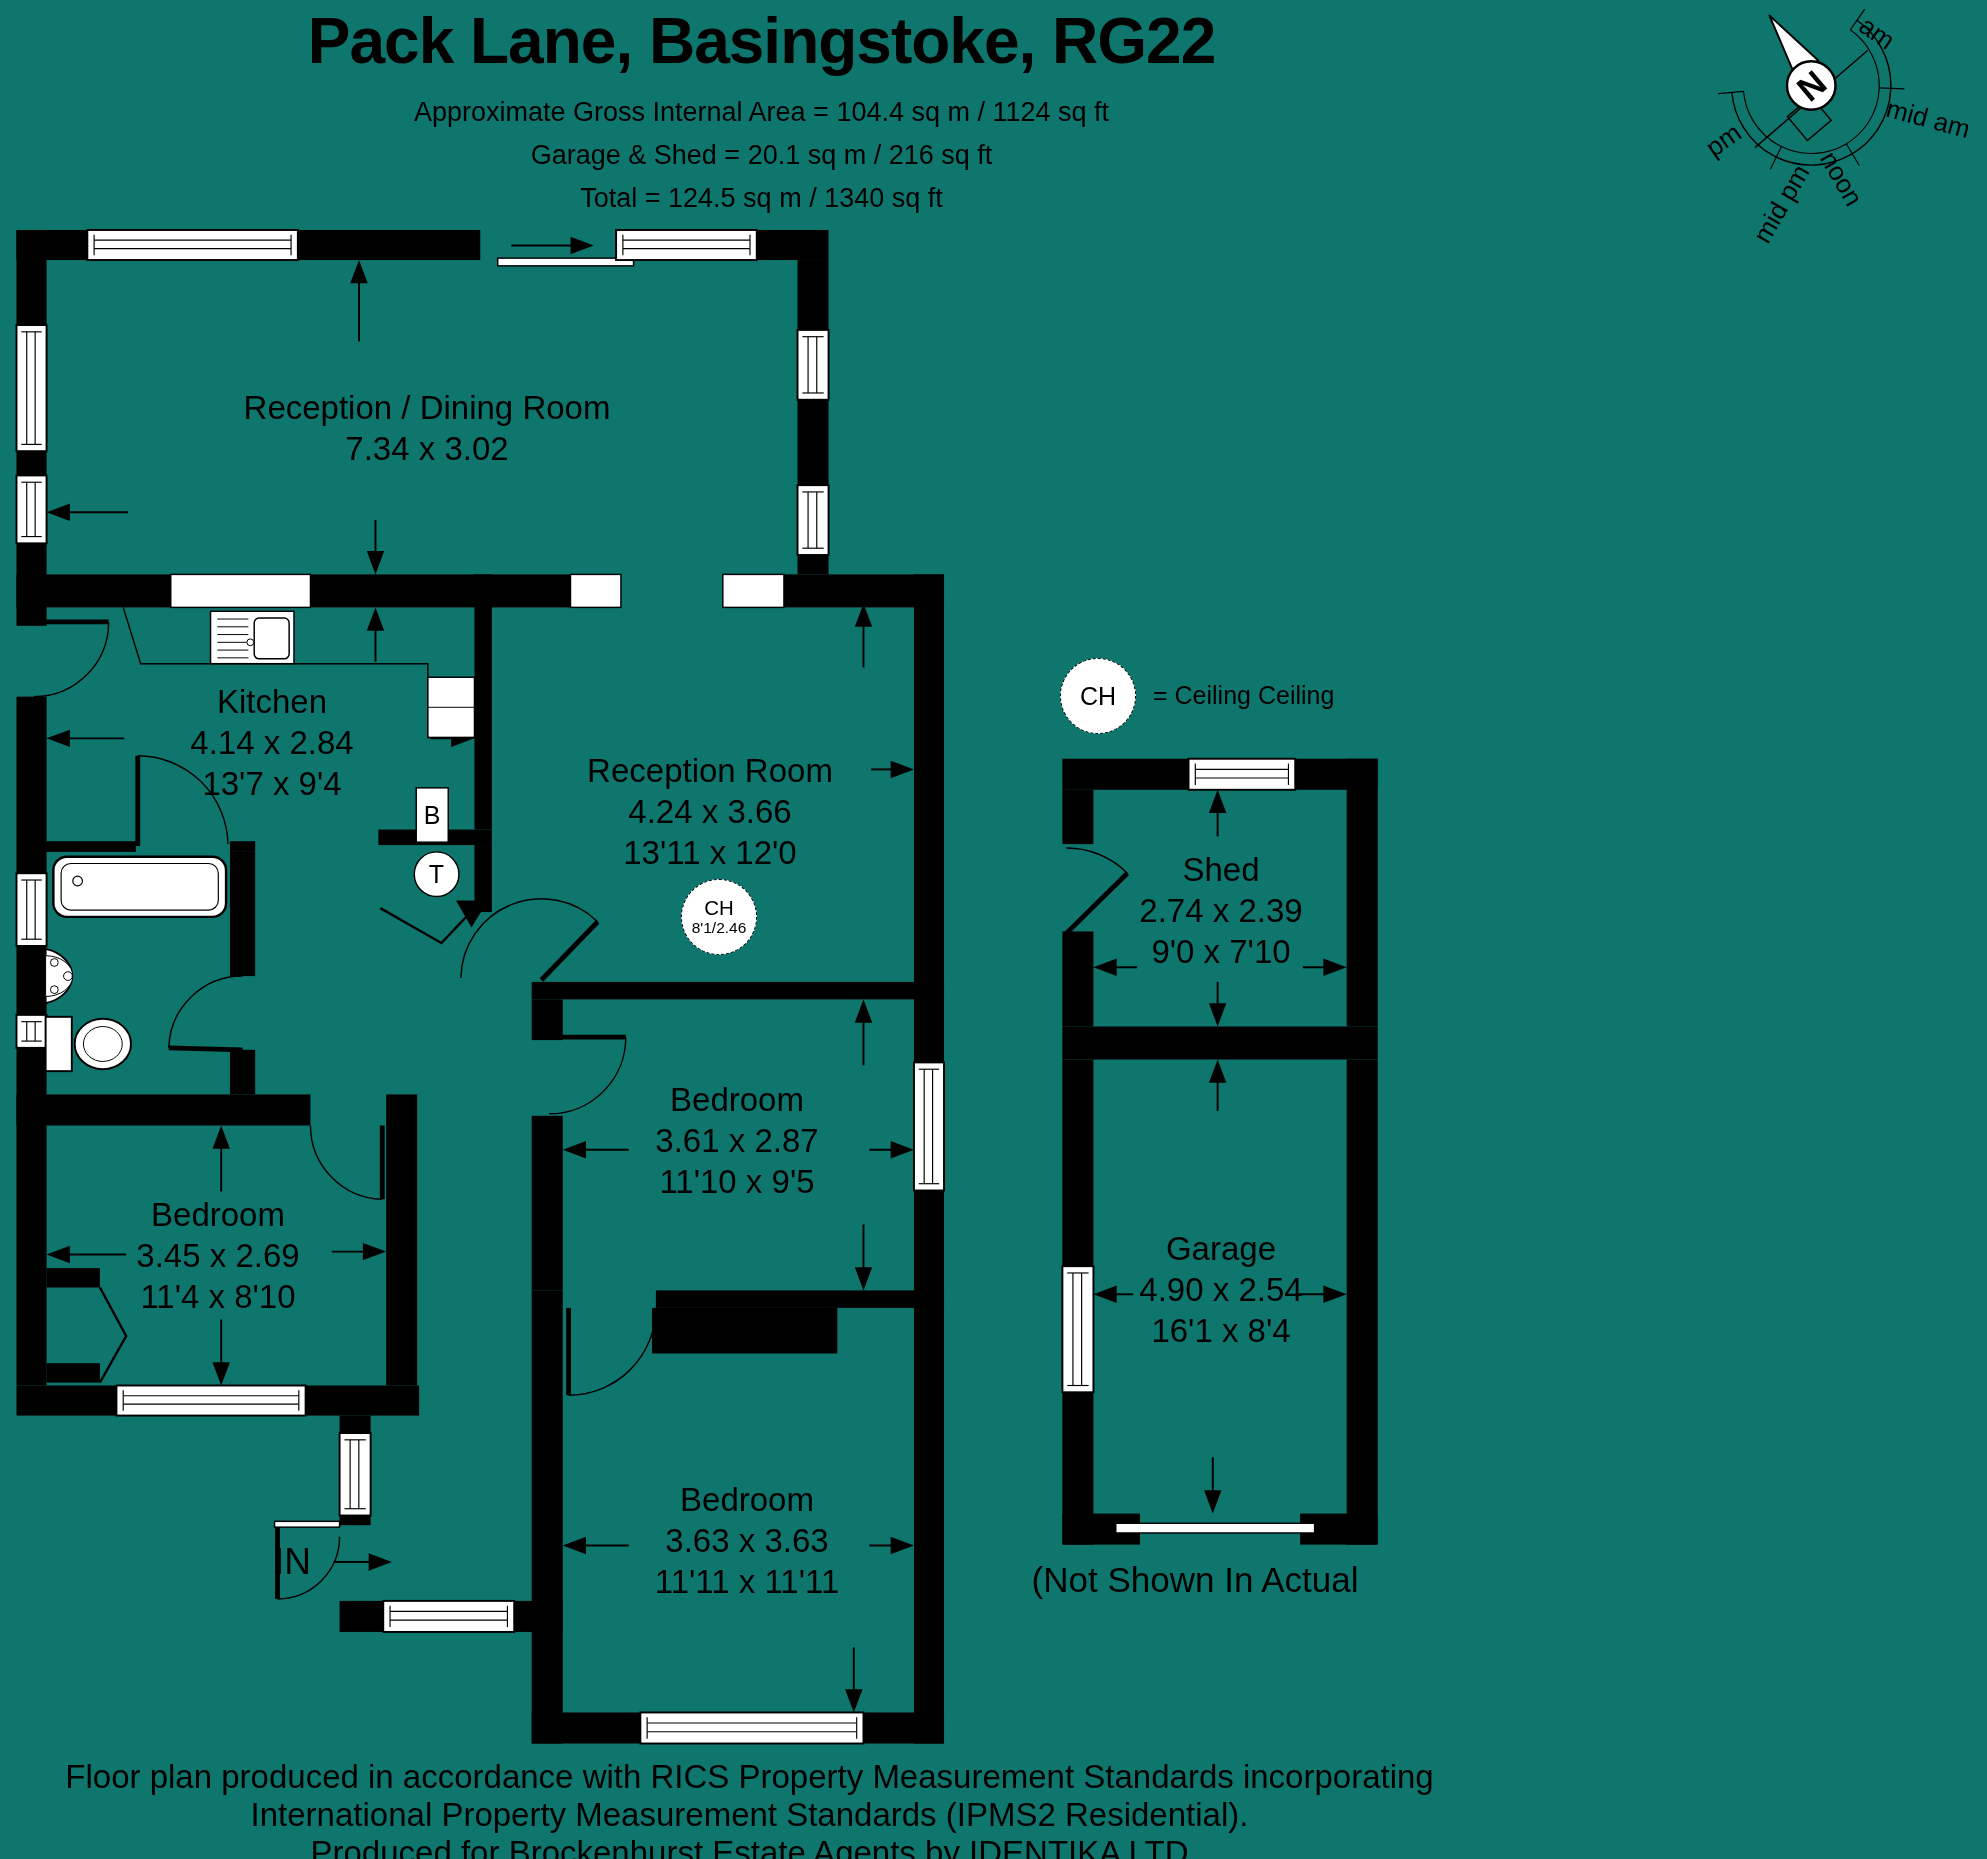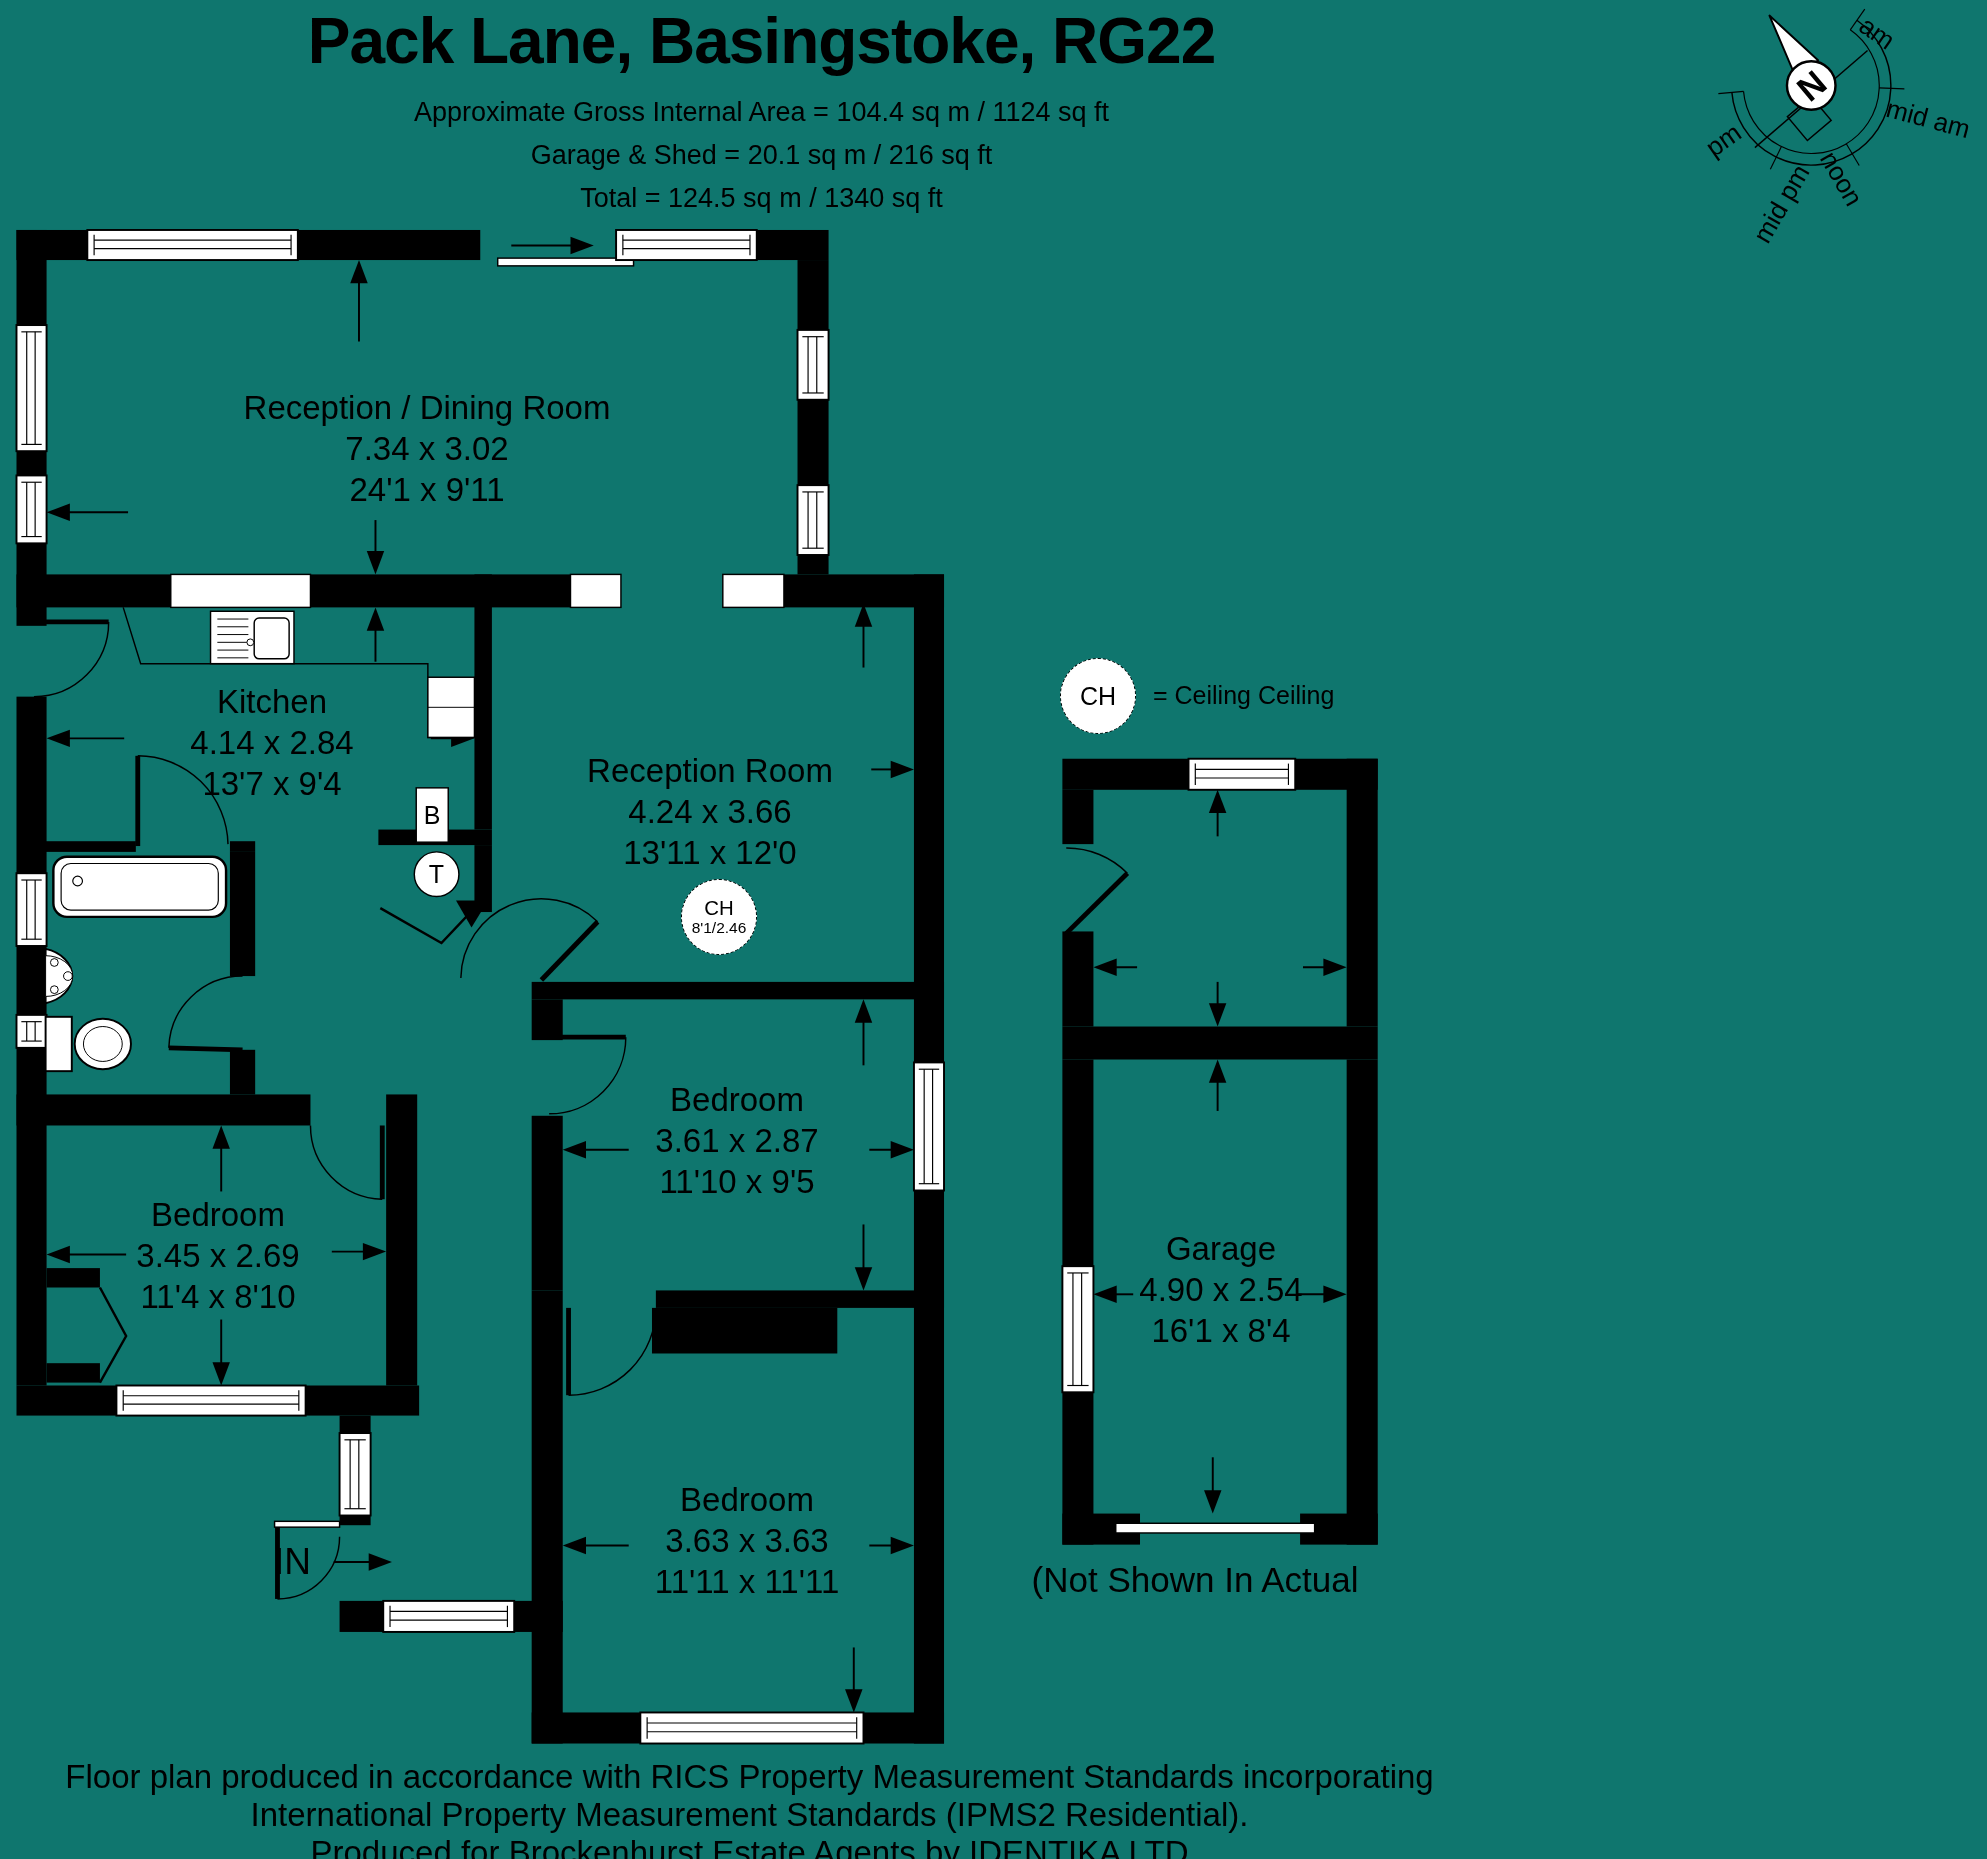--- a/index.html
+++ b/index.html
@@ -304,21 +304,20 @@
     <div class="area-block">
       <div class="area-line">Approximate Gross Internal Area = 104.4 sq m / 1124 sq ft</div>
       <div class="area-line">Garage &amp; Shed = 20.1 sq m / 216 sq ft</div>
       <div class="area-line">Total = 124.5 sq m / 1340 sq ft</div>
     </div>
   </div>
 
   <div class="room-label" style="left:233px;top:387px;width:388px;">
     <div>Reception / Dining Room</div>
     <div>7.34 x 3.02</div>
-    <div>24'1 x 9'11</div>
   </div>
   <div class="room-label" style="left:102px;top:681px;width:340px;">
     <div>Kitchen</div>
     <div>4.14 x 2.84</div>
     <div>13'7 x 9'4</div>
   </div>
   <div class="room-label" style="left:516px;top:750px;width:388px;">
     <div>Reception Room</div>
     <div>4.24 x 3.66</div>
     <div>13'11 x 12'0</div>
@@ -334,20 +333,25 @@
   </div>
   <div class="room-label" style="left:24px;top:1194px;width:388px;">
     <div>Bedroom</div>
     <div>3.45 x 2.69</div>
     <div>11'4 x 8'10</div>
   </div>
   <div class="room-label" style="left:553px;top:1479px;width:388px;">
     <div>Bedroom</div>
     <div>3.63 x 3.63</div>
     <div>11'11 x 11'11</div>
+  </div>
+  <div class="room-label" style="left:1095px;top:849px;width:252px;">
+    <div>Shed</div>
+    <div>2.74 x 2.39</div>
+    <div>9'0 x 7'10</div>
   </div>
   <div class="room-label" style="left:1095px;top:1228px;width:252px;">
     <div>Garage</div>
     <div>4.90 x 2.54</div>
     <div>16'1 x 8'4</div>
   </div>
 
   <div class="tag" style="left:416px;top:788px;width:32px;height:54px;">B</div>
   <div class="tag" style="left:414px;top:852px;width:45px;height:45px;">T</div>
   <div class="in-label">IN</div>

